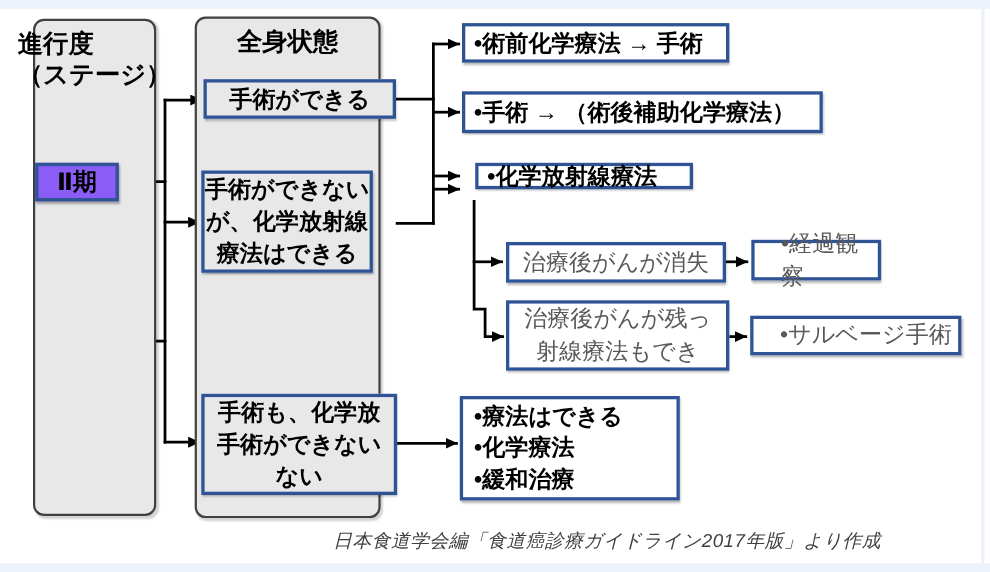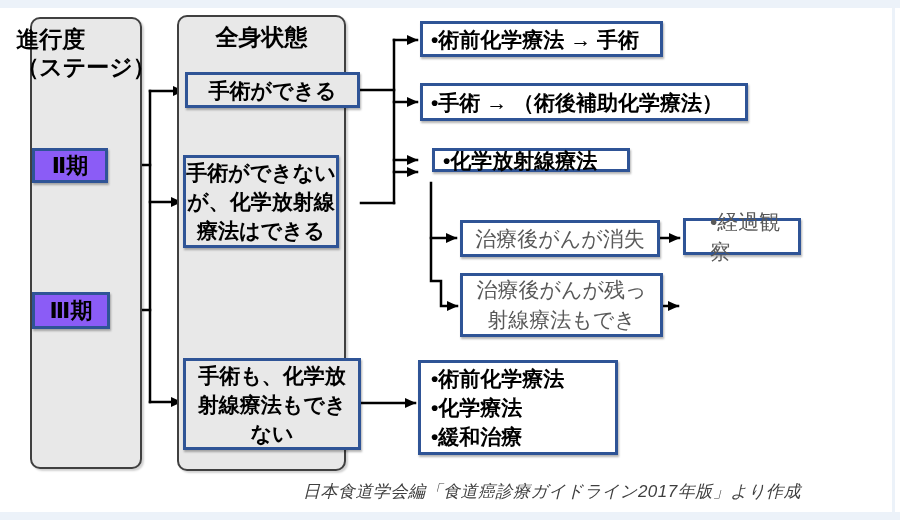--- a/index.html
+++ b/index.html
@@ -89,40 +89,40 @@
     <path d="M663 306 H678" marker-end="url(#ah)"></path>
 
     <path d="M361 403 H415" marker-end="url(#ah)"></path>
   </svg>
 
   <div class="column" style="left:30px;top:17px;width:112px;height:452px">
     <div class="col-title">進行度
 （ステージ）</div>
   </div>
   <div class="box stagebox" style="left:32px;top:148px;width:76px;height:35px">Ⅱ期</div>
-  <div class="box stagebox" style="left:32px;top:292px;width:78px;height:37px">Ⅲ期</div>
 
   <div class="column" style="left:177px;top:15px;width:169px;height:456px">
     <div class="col-title">全身状態</div>
   </div>
   <div class="box condbox" style="left:185px;top:72px;width:175px;height:36px">手術ができる</div>
   <div class="box condbox" style="left:183px;top:155px;width:156px;height:93px">手術ができない
 が、化学放射線
 療法はできる</div>
   <div class="box condbox" style="left:183px;top:358px;width:178px;height:92px">手術も、化学放
-射線療法もでき
+手術ができない
 ない</div>
 
   <div class="box treatbox" style="left:420px;top:21px;width:243px;height:36px">•術前化学療法 → 手術</div>
   <div class="box treatbox" style="left:420px;top:83px;width:328px;height:38px">•手術 → （術後補助化学療法）</div>
   <div class="box treatbox" style="left:432px;top:148px;width:198px;height:24px">•化学放射線療法</div>
-  <div class="box treatbox multi" style="left:418px;top:360px;width:200px;height:95px">•術前化学療法
+  <div class="box treatbox multi" style="left:418px;top:360px;width:200px;height:95px">•療法はできる
 •化学療法
 •緩和治療</div>
 
   <div class="box greybox center" style="left:460px;top:220px;width:200px;height:37px">治療後がんが消失</div>
   <div class="box greybox padl" style="left:683px;top:218px;width:118px;height:37px">•経過観察</div>
   <div class="box greybox center" style="left:460px;top:273px;width:203px;height:64px">治療後がんが残っ
 射線療法もでき</div>
+  <div class="box greybox padl" style="left:682px;top:287px;width:192px;height:36px">•サルベージ手術</div>
 
   <div class="caption" style="left:303px;top:480px">日本食道学会編「食道癌診療ガイドライン2017年版」より作成</div>
 
 </div>
 
 </body></html>

